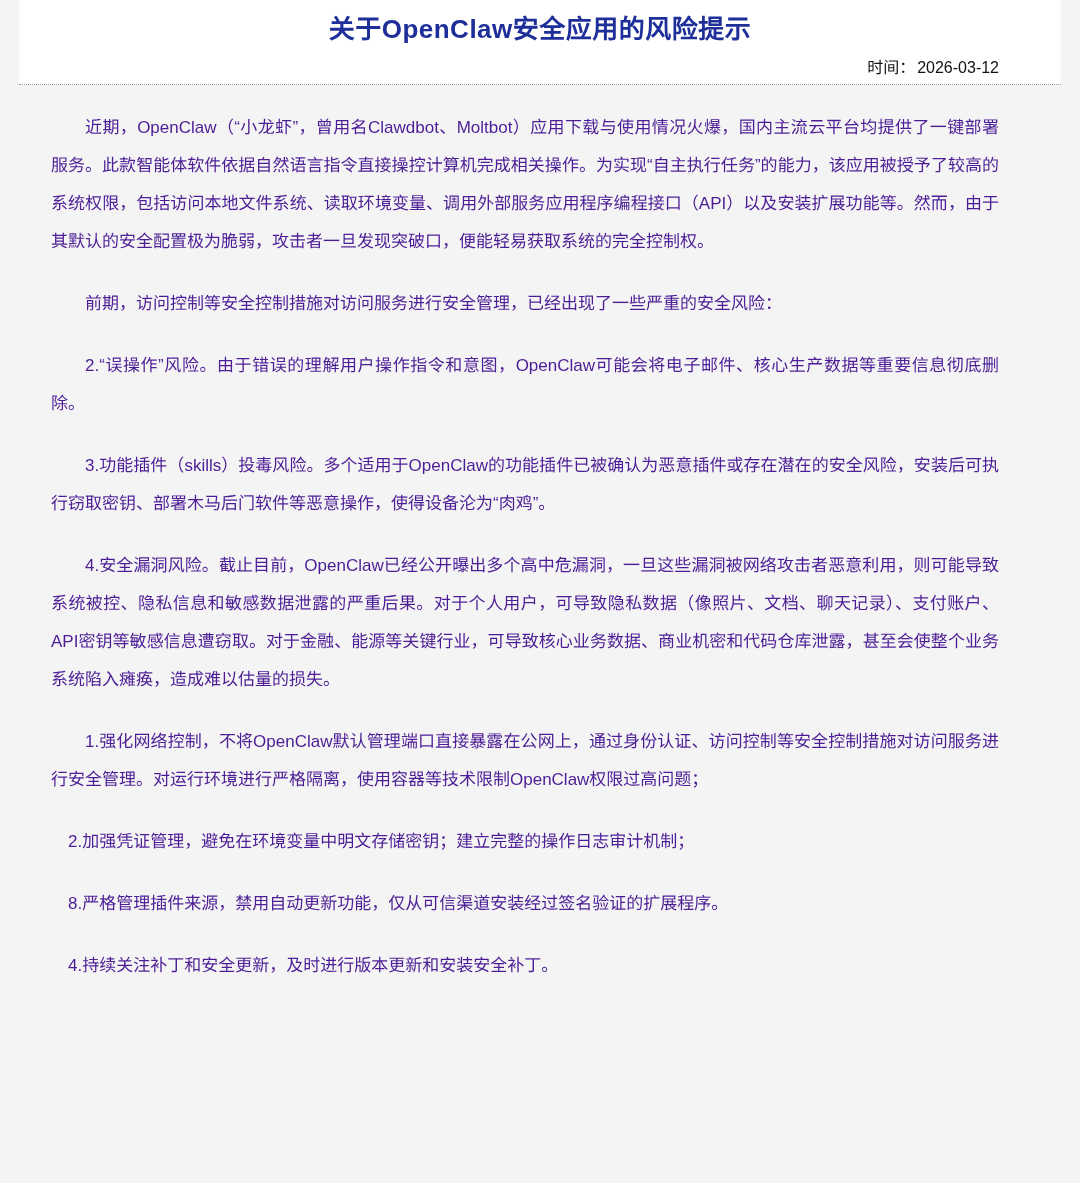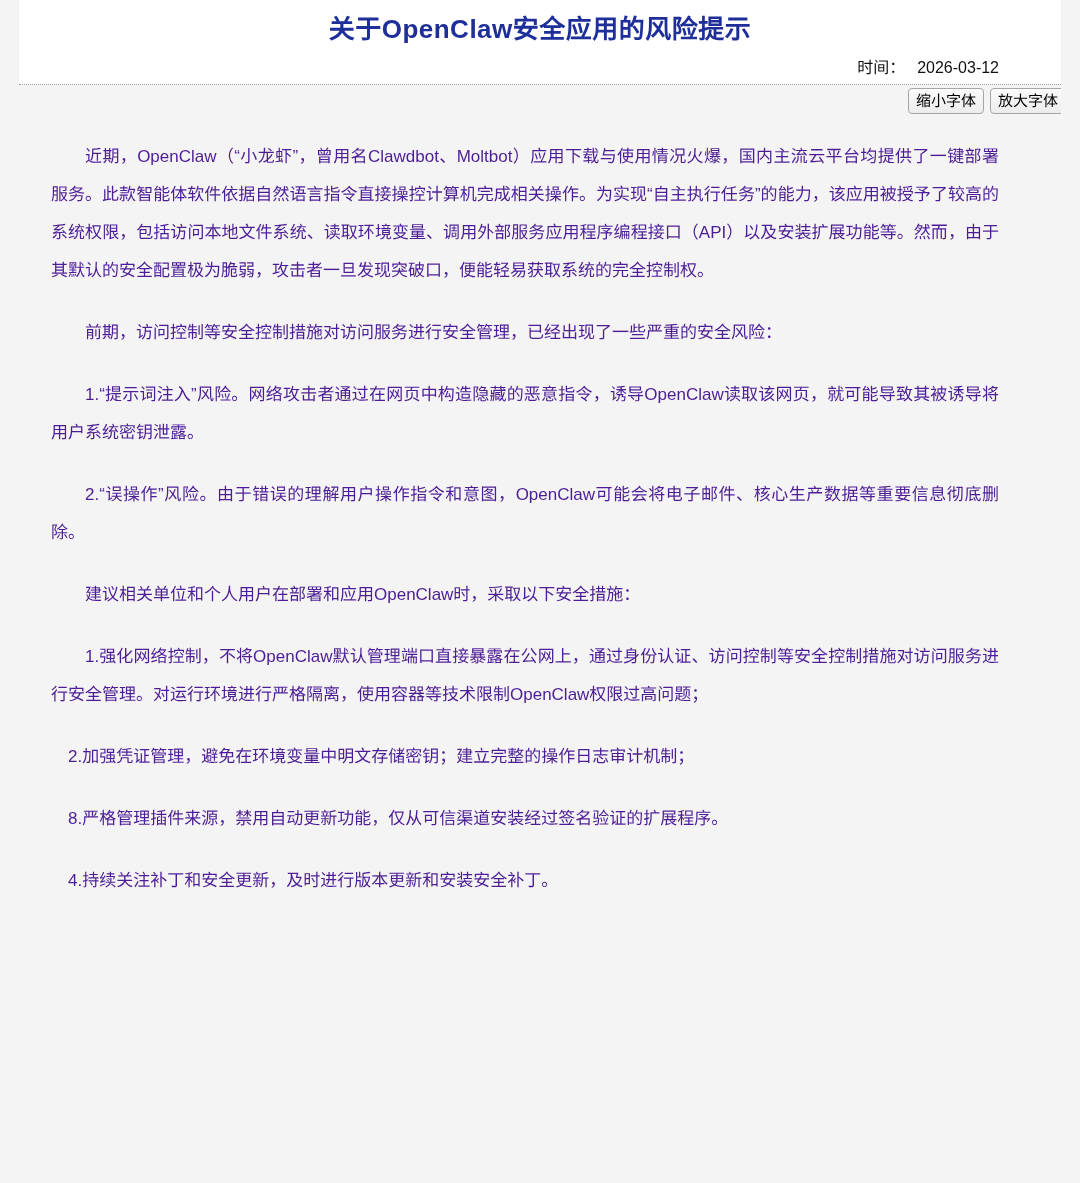--- a/index.html
+++ b/index.html
@@ -30,21 +30,21 @@
     color: #1e2f99;
     letter-spacing: 0.5px;
   }
   .meta-row {
     text-align: right;
     padding: 12px 62px 6px 0;
     font-size: 16px;
     line-height: 20px;
     color: #111111;
   }
-  .meta-row .time-label { margin-right: 12px; }
+  .meta-row .time-label { margin-right: 2px; }
   
   .toolbar {
     display: flex;
     justify-content: flex-end;
     gap: 6px;
     padding: 3px 0 0 0;
     overflow: hidden;
   }
   .font-btn {
     font-family: inherit;
@@ -76,30 +76,26 @@
 
 <div class="page">
 
   <header class="article-header">
     <h1 class="page-title">关于OpenClaw安全应用的风险提示</h1>
     <div class="meta-row">
       <span class="time-label">时间：</span><span>2026-03-12</span>
     </div>
   </header>
 
-  <div class="toolbar">
-    <button class="font-btn">缩小字体</button>
-    <button class="font-btn clipped">放大字体</button>
-  </div>
 
   <article class="article-body">
     <p class="indent-2">近期，OpenClaw（“小龙虾”，曾用名Clawdbot、Moltbot）应用下载与使用情况火爆，国内主流云平台均提供了一键部署服务。此款智能体软件依据自然语言指令直接操控计算机完成相关操作。为实现“自主执行任务”的能力，该应用被授予了较高的系统权限，包括访问本地文件系统、读取环境变量、调用外部服务应用程序编程接口（API）以及安装扩展功能等。然而，由于其默认的安全配置极为脆弱，攻击者一旦发现突破口，便能轻易获取系统的完全控制权。</p>
     <p class="indent-2">前期，访问控制等安全控制措施对访问服务进行安全管理，已经出现了一些严重的安全风险：</p>
-    <p class="indent-2">1.“提示词注入”风险。网络攻击者通过在网页中构造隐藏的恶意指令，诱导OpenClaw读取该网页，就可能导致其被诱导将用户系统密钥泄露。</p>
     <p class="indent-2">2.“误操作”风险。由于错误的理解用户操作指令和意图，OpenClaw可能会将电子邮件、核心生产数据等重要信息彻底删除。</p>
-    <p class="indent-2">建议相关单位和个人用户在部署和应用OpenClaw时，采取以下安全措施：</p>
+    <p class="indent-2">3.功能插件（skills）投毒风险。多个适用于OpenClaw的功能插件已被确认为恶意插件或存在潜在的安全风险，安装后可执行窃取密钥、部署木马后门软件等恶意操作，使得设备沦为“肉鸡”。</p>
+    <p class="indent-2">4.安全漏洞风险。截止目前，OpenClaw已经公开曝出多个高中危漏洞，一旦这些漏洞被网络攻击者恶意利用，则可能导致系统被控、隐私信息和敏感数据泄露的严重后果。对于个人用户，可导致隐私数据（像照片、文档、聊天记录）、支付账户、API密钥等敏感信息遭窃取。对于金融、能源等关键行业，可导致核心业务数据、商业机密和代码仓库泄露，甚至会使整个业务系统陷入瘫痪，造成难以估量的损失。</p>
     <p class="indent-2">1.强化网络控制，不将OpenClaw默认管理端口直接暴露在公网上，通过身份认证、访问控制等安全控制措施对访问服务进行安全管理。对运行环境进行严格隔离，使用容器等技术限制OpenClaw权限过高问题；</p>
     <p class="indent-1">2.加强凭证管理，避免在环境变量中明文存储密钥；建立完整的操作日志审计机制；</p>
     <p class="indent-1">8.严格管理插件来源，禁用自动更新功能，仅从可信渠道安装经过签名验证的扩展程序。</p>
     <p class="indent-1">4.持续关注补丁和安全更新，及时进行版本更新和安装安全补丁。</p>
   </article>
 
 </div>
 
 </body></html>

